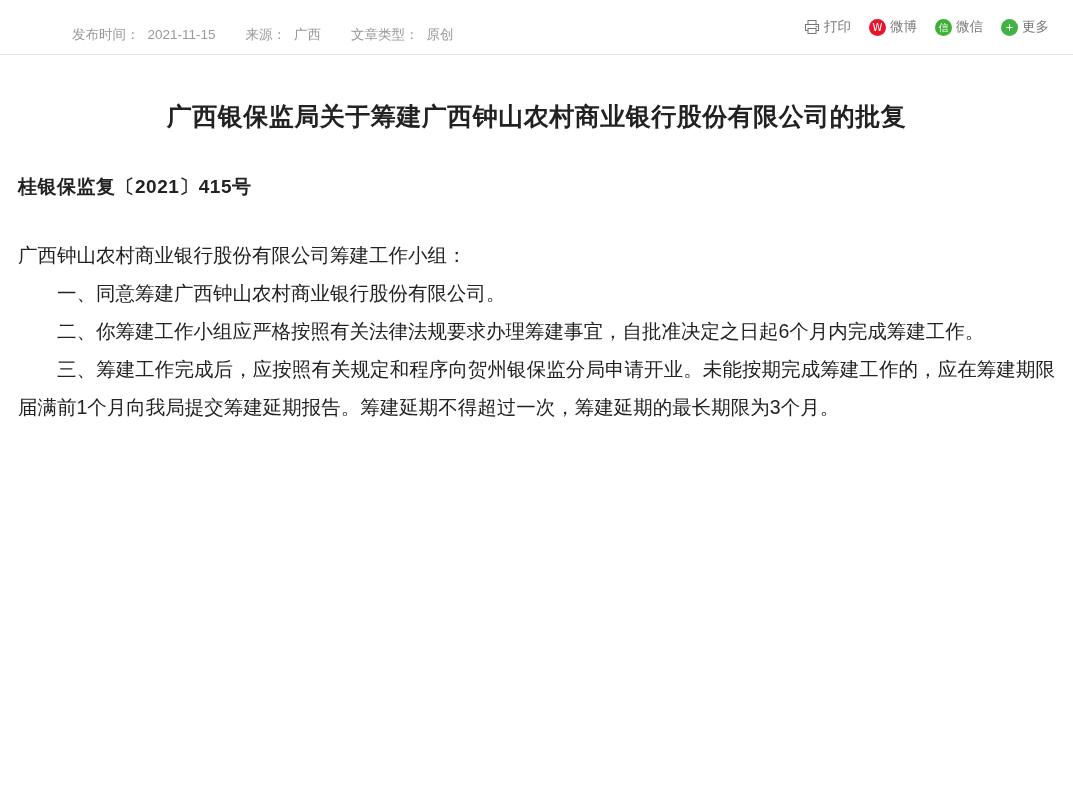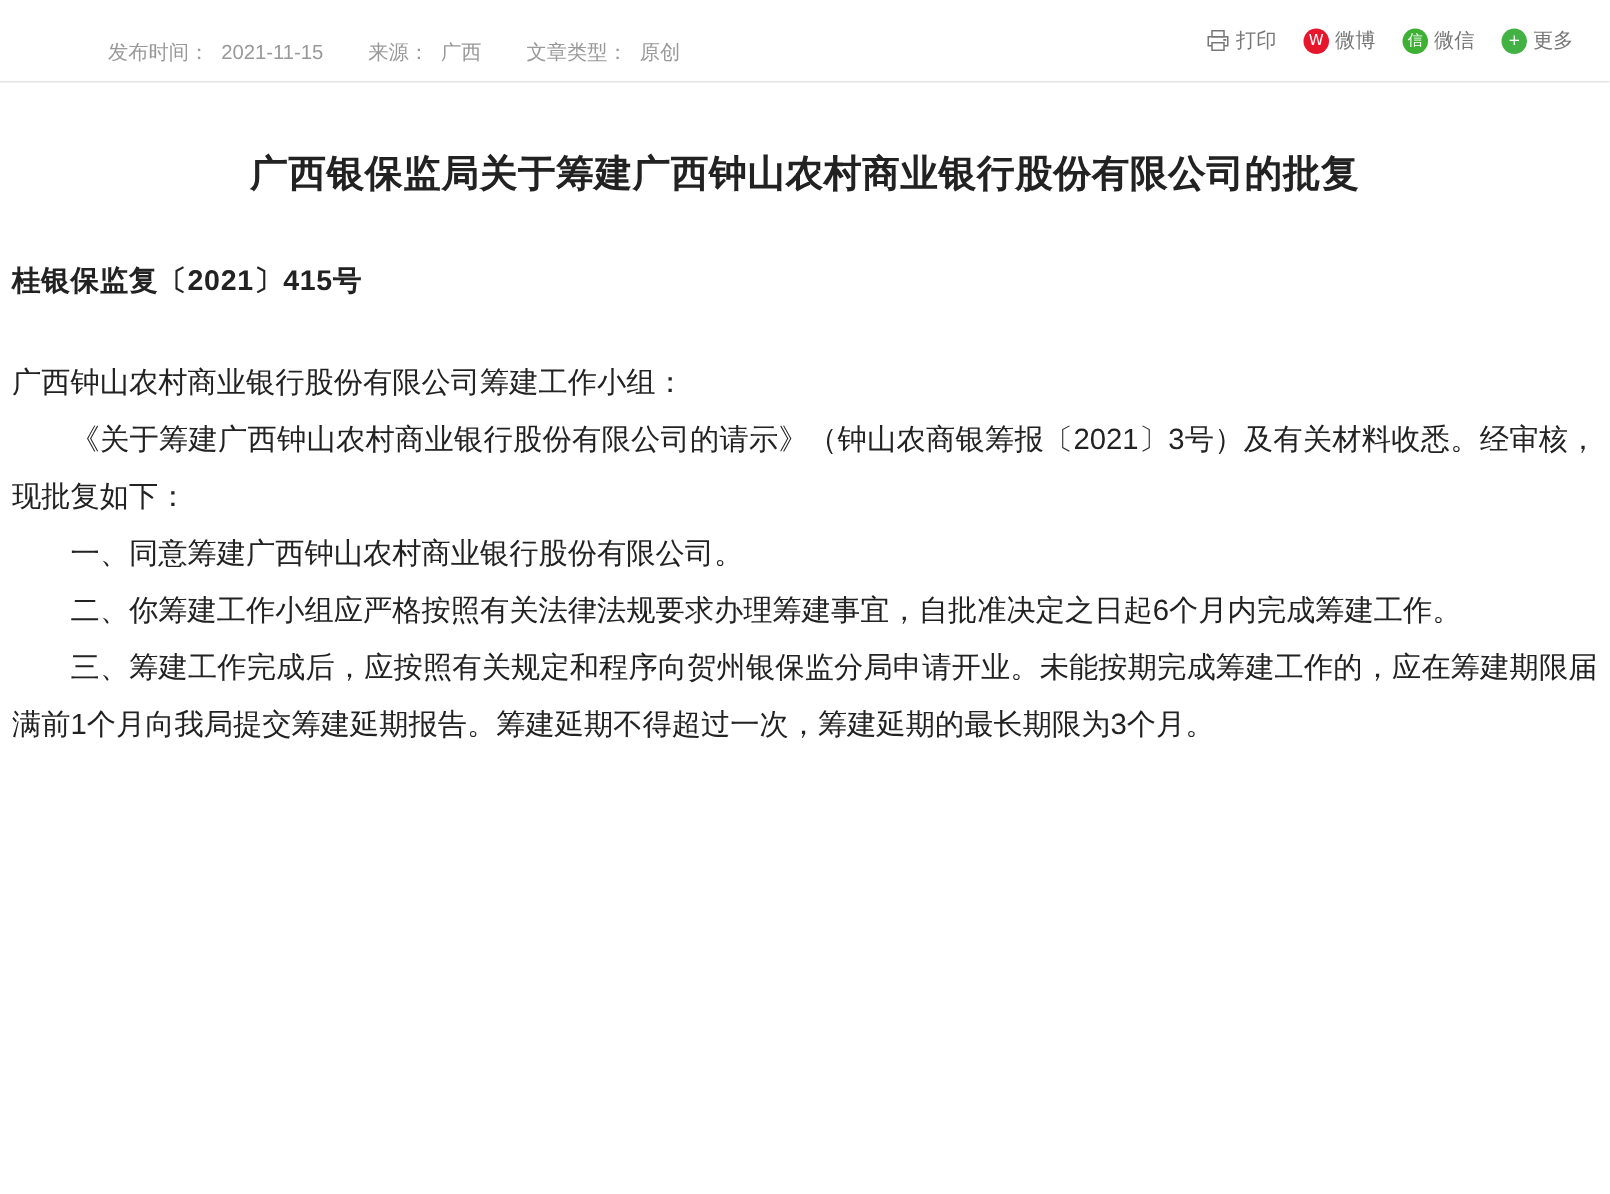--- a/index.html
+++ b/index.html
@@ -87,21 +87,21 @@
     line-height: 17px;
     text-align: center;
     font-family: "DejaVu Sans", sans-serif;
   }
   .ic-weibo { background: #e6162d; }
   .ic-weixin { background: #3eb135; }
   .ic-more { background: #43b244; }
 
   
   .doc {
-    padding: 0 8px;
+    padding: 0 18px;
     box-sizing: border-box;
   }
   .doc-title {
     text-align: center;
     font-size: 25px;
     font-weight: bold;
     color: #222222;
     letter-spacing: 0.5px;
     margin: 44px 0 0 0;
     line-height: 1.4;
@@ -194,21 +194,20 @@
   </div>
 
   <div class="doc">
 
     <h1 class="doc-title">广西银保监局关于筹建广西钟山农村商业银行股份有限公司的批复</h1>
 
     <div class="doc-number">桂银保监复〔2021〕415号</div>
 
     <div class="doc-content">
       <p>广西钟山农村商业银行股份有限公司筹建工作小组：</p>
-      <p class="indent">《关于筹建广西钟山农村商业银行股份有限公司的请示》（钟山农商银筹报〔2021〕3号）及有关材料收悉。经审核，现批复如下：</p>
       <p class="indent">一、同意筹建广西钟山农村商业银行股份有限公司。</p>
       <p class="indent">二、你筹建工作小组应严格按照有关法律法规要求办理筹建事宜，自批准决定之日起6个月内完成筹建工作。</p>
       <p class="indent">三、筹建工作完成后，应按照有关规定和程序向贺州银保监分局申请开业。未能按期完成筹建工作的，应在筹建期限届满前1个月向我局提交筹建延期报告。筹建延期不得超过一次，筹建延期的最长期限为3个月。</p>
     </div>
 
 
   </div>
 
 </div>
 

